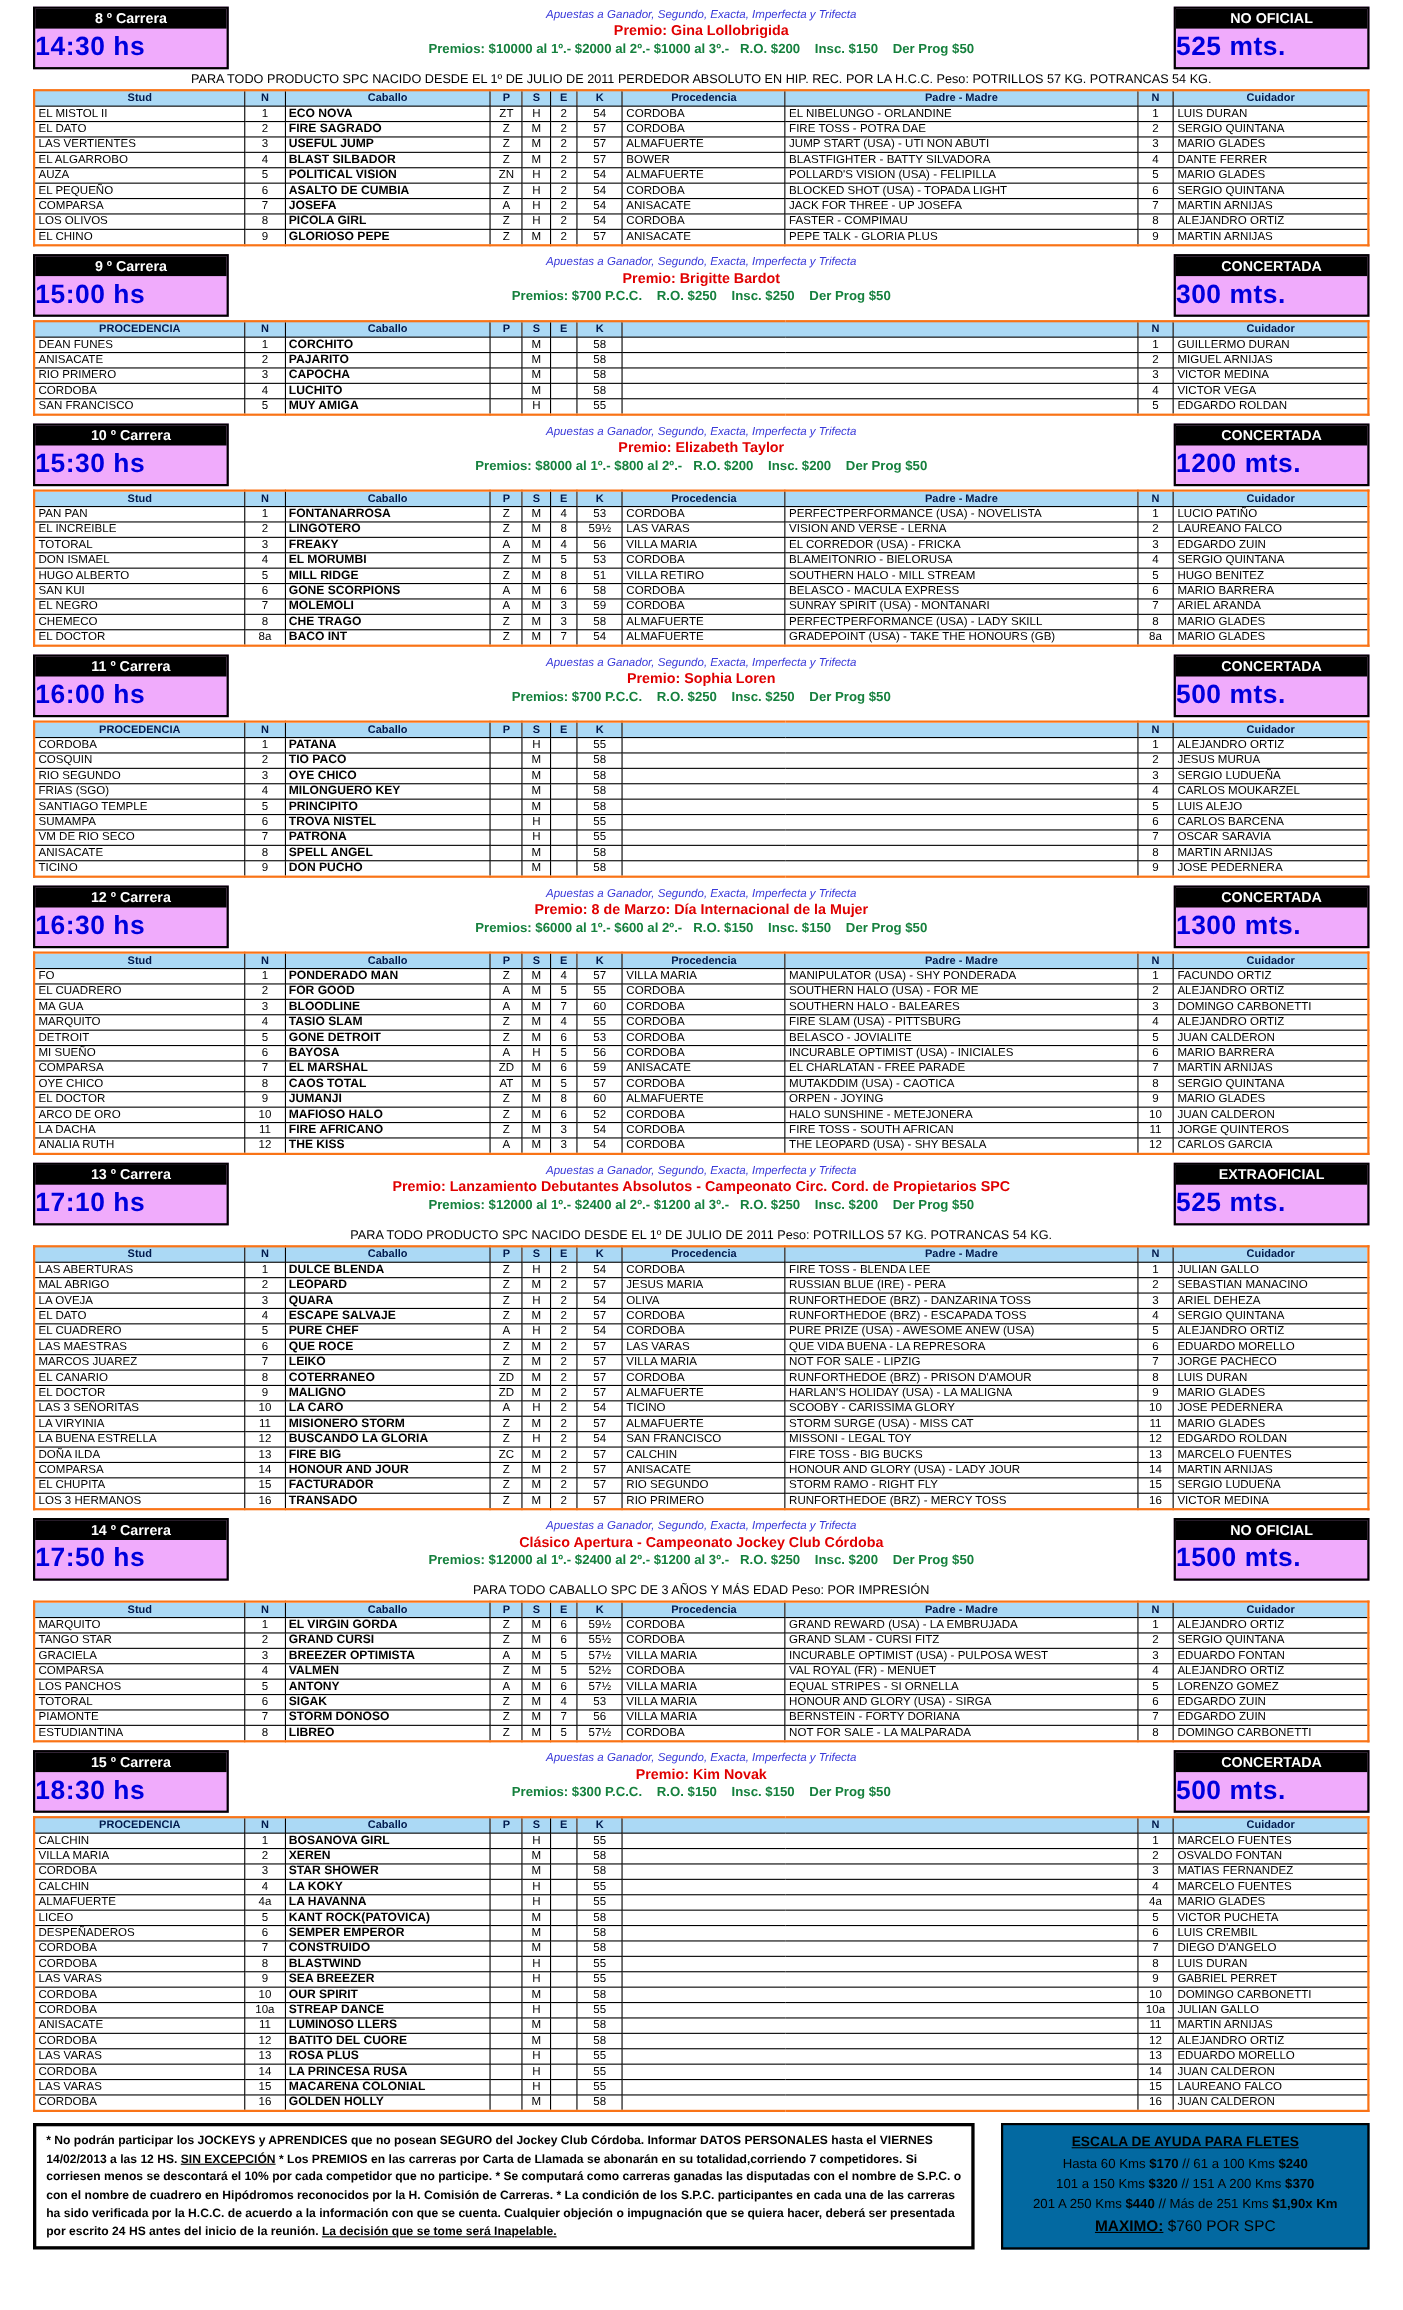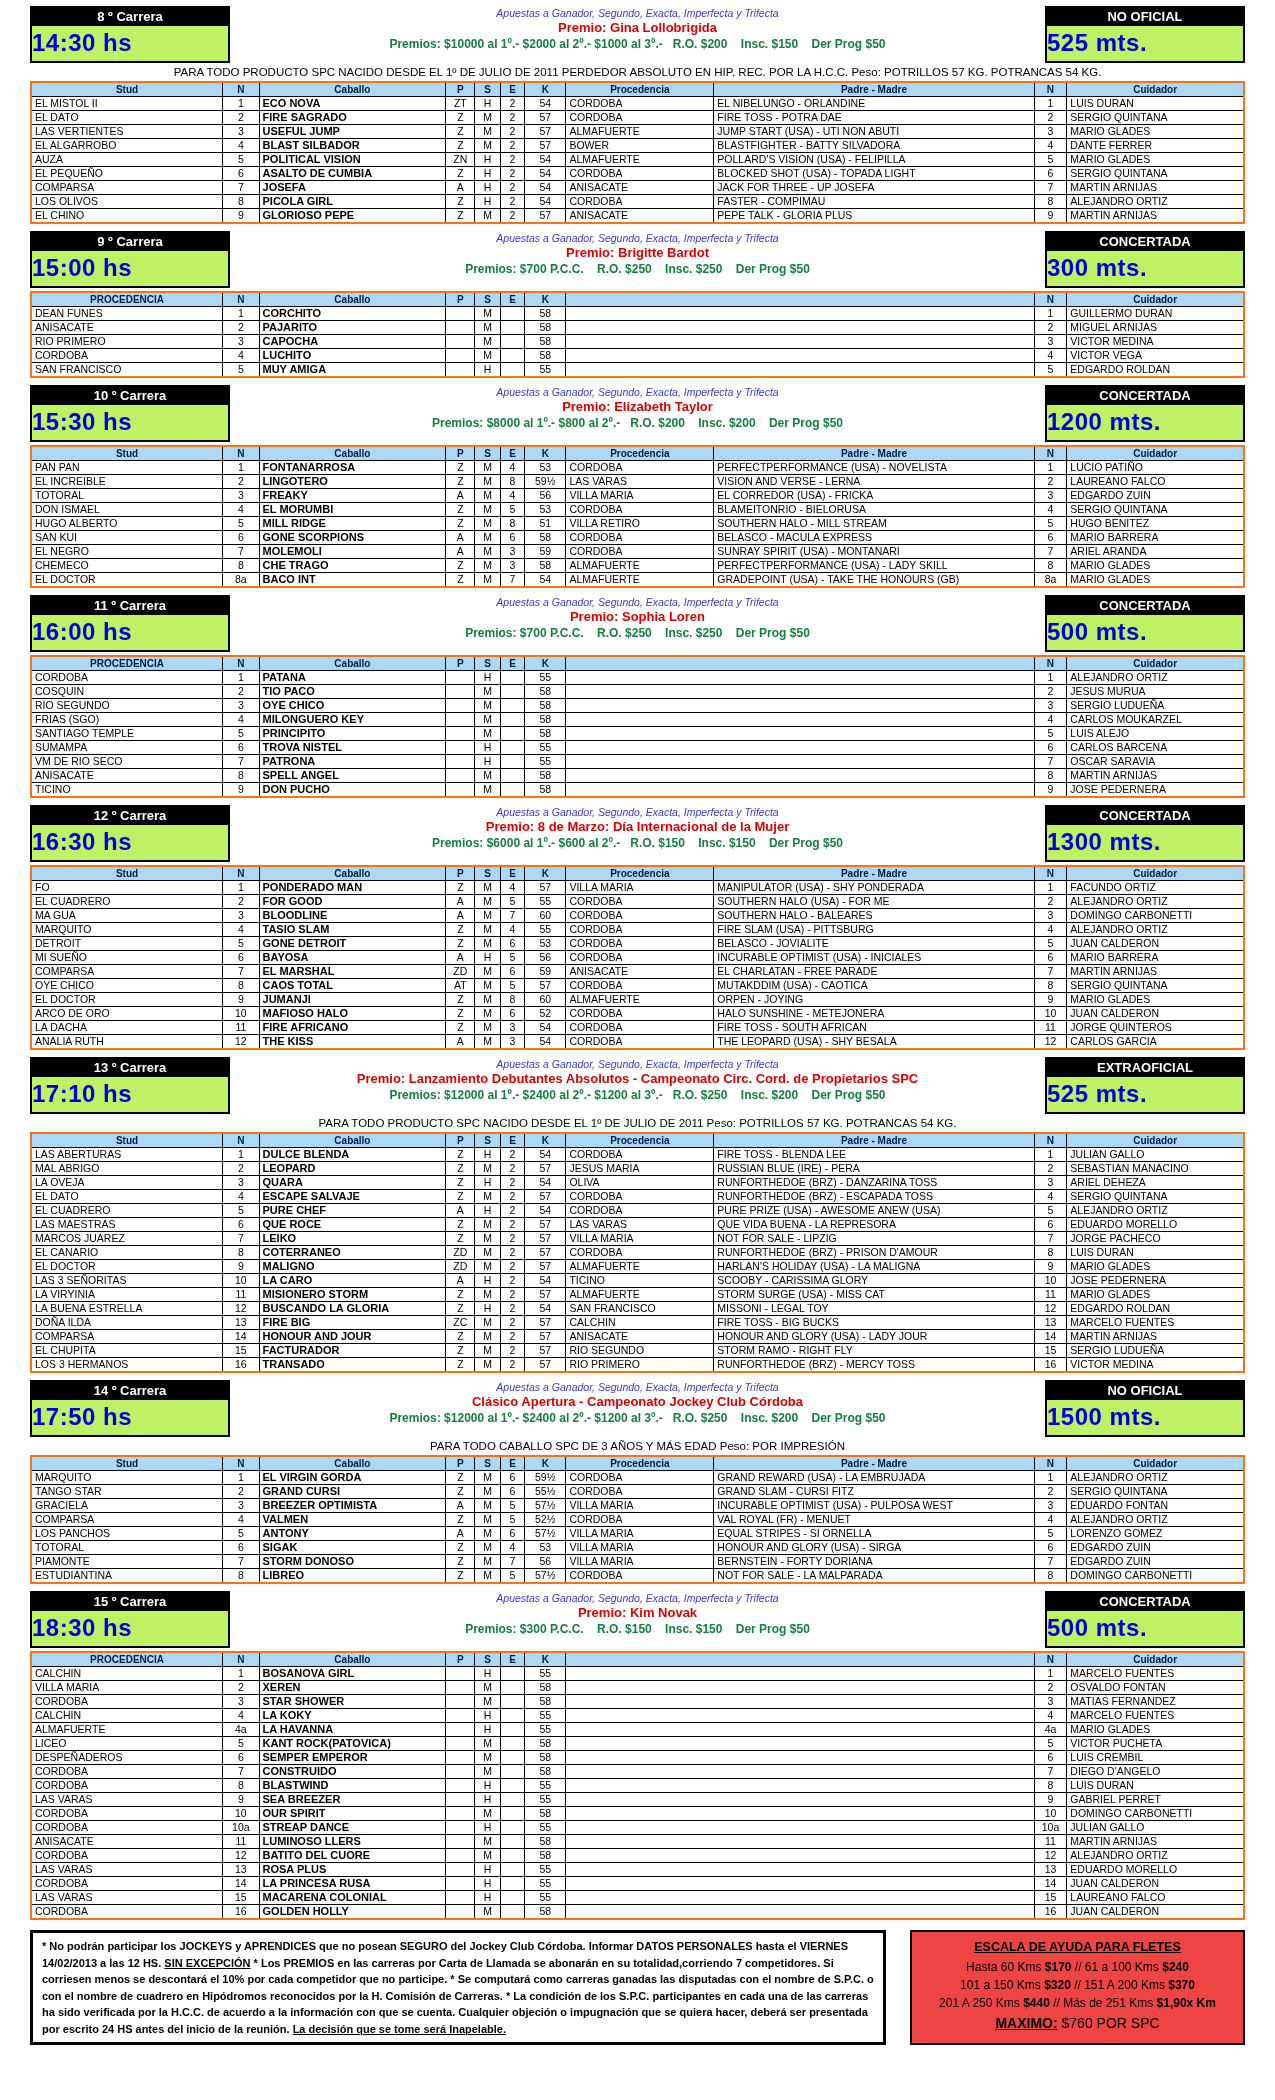--- a/index.html
+++ b/index.html
@@ -6,21 +6,21 @@
   html,body { background:#fff; }
   body {
     width:1275px; min-height:2100px;
     font-family:"Liberation Sans", sans-serif;
     color:#000;
   }
   .content { padding:6px 30px 0 30px; }
 
   .race-section { margin-bottom:7px; }
   .race-head { display:flex; align-items:stretch; margin-bottom:3px; }
-  .hd-box { width:200px; border:2px solid #000; background:#bef264; }
+  .hd-box { width:178px; border:2px solid #000; background:#f0abfc; }
   .hd-box .bar {
     background:#000; color:#fff; text-align:center;
     font-weight:bold; font-size:13px; height:18px; line-height:18px;
   }
   .hd-box .big {
     color:#0000dd; font-weight:bold; font-size:24px;
     text-align:left; padding:3px 0 4px 0; letter-spacing:0.5px;
   }
   .hd-center { flex:1; text-align:center; padding:1px 10px 0 10px; }
   .apuestas { color:#3939d9; font-style:italic; font-size:10.5px; }
@@ -50,21 +50,21 @@
   col.w-padre { width:26.4%; } col.w-n2   { width:2.7%; }
   col.w-cuid  { width:14.6%; }
 
   .footer { display:flex; gap:24px; margin-top:10px; align-items:stretch; }
   .notes {
     flex:1; border:3px solid #000; padding:5px 9px;
     font-weight:bold; font-size:11px; line-height:1.5; text-align:left;
   }
   .notes .u { text-decoration:underline; }
   .fletes {
-    width:335px; background:#ef4444; border:2px solid #000;
+    width:335px; background:#0369a1; border:2px solid #000;
     text-align:center; padding:8px 10px; font-size:12px;
   }
   .fletes .title { font-weight:bold; text-decoration:underline; font-size:12.5px; margin-bottom:6px; }
   .fletes .line { margin:4px 0; }
   .fletes .b { font-weight:bold; }
   .fletes .maximo { font-size:14px; margin-top:5px; }
   .fletes .mx { font-weight:bold; text-decoration:underline; }
 </style>
 </head>
 <body>

